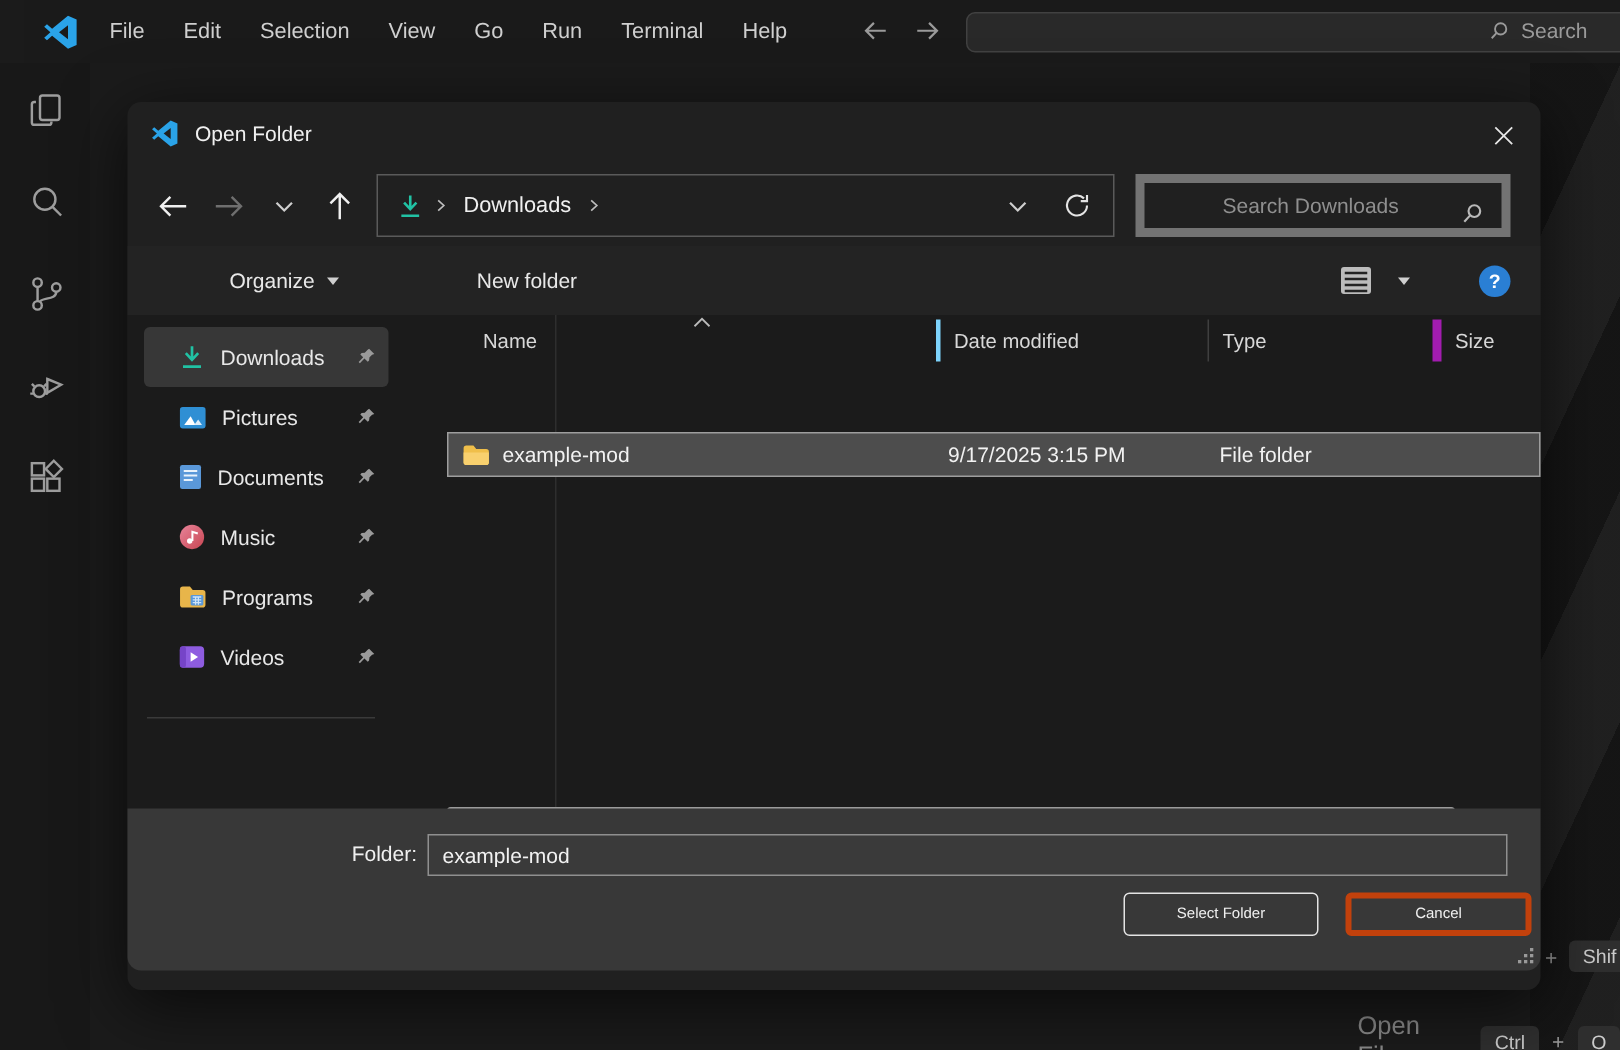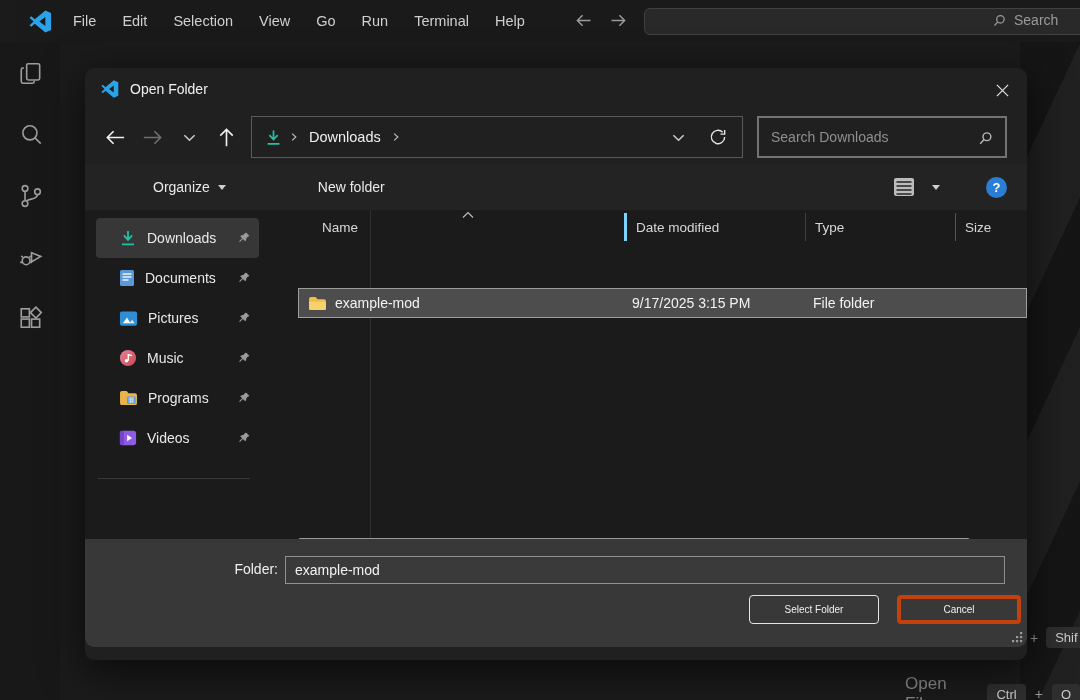--- a/index.html
+++ b/index.html
@@ -36,21 +36,21 @@
   .dialog { position:absolute; left:85px; top:68px; width:942px; height:592px; background:#202020; border-radius:9px; box-shadow:0 10px 44px rgba(0,0,0,.65); z-index:10; }
   .dlg-title { position:absolute; left:0; top:0; width:100%; height:42px; display:flex; align-items:center; padding-left:16px; }
   .dlg-title-text { color:#f0f0f0; font-size:14px; margin-left:11px; }
   .dlg-close { position:absolute; right:13px; top:10px; width:24px; height:24px; display:flex; align-items:center; justify-content:center; }
 
   .dlg-address { position:absolute; left:0; top:42px; width:100%; height:54px; display:flex; align-items:center; padding-left:12px; }
   .addr-btn { width:37px; height:36px; display:flex; align-items:center; justify-content:center; }
   .addr-box { margin-left:6px; width:492px; height:42px; border:1px solid #5a5a5a; display:flex; align-items:center; padding:0 10px 0 12px; }
   .crumb-label { color:#f0f0f0; font-size:14.5px; margin:0 4px; }
   .addr-right { margin-left:auto; display:flex; align-items:center; gap:22px; padding-right:4px; }
-  .addr-search { position:relative; margin-left:14px; width:250px; height:42px; border:2px solid #737373; }
+  .addr-search { position:relative; margin-left:14px; width:250px; height:42px; border:6px solid #737373;padding-left:40px; }
   .addr-search input { width:100%; height:100%; background:transparent; border:none; outline:none; color:#e8e8e8; font-size:14px; padding:0 36px 0 12px; font-family:"Liberation Sans",sans-serif; }
   .addr-search input::placeholder { color:#8f8f8f; }
   .addr-search .mag { position:absolute; right:11px; top:12px; }
 
   .dlg-toolbar { position:absolute; left:0; top:96px; width:100%; height:46px; background:#232323; display:flex; align-items:center; padding:0 20px; }
   .tb-item { display:flex; align-items:center; gap:8px; color:#e8e8e8; font-size:14px;margin-left:48px; }
   .tb-caret { width:0; height:0; border-left:4.5px solid transparent; border-right:4.5px solid transparent; border-top:5px solid #cfcfcf; }
   .tb-gap { width:44px; }
   .tb-right { margin-left:auto; display:flex; align-items:center; gap:16px; }
   .help-circle { width:21px; height:21px; border-radius:50%; background:#2a7fd4; color:#fff; font-size:13px; font-weight:bold; display:flex; align-items:center; justify-content:center; margin-left:30px; }
@@ -63,21 +63,21 @@
   .nav-pin { margin-left:auto; display:flex; }
   .nav-divider { height:1px; background:#3a3a3a; margin:20px 33px 0 13px; }
   .nav-partial { position:absolute; left:46px; bottom:0; width:17px; height:4px; background:#2bb3d8; border-radius:2px 2px 0 0; }
   .vsep { position:absolute; left:285px; top:0; width:1px; height:100%; background:#2e2e2e; }
 
   .filearea { position:absolute; left:205px; top:0; width:737px; height:100%; }
   .col-headers { display:flex; height:34px; align-items:center; color:#d8d8d8; font-size:13.5px; }
   .col-name { flex:1; padding-left:32px; }
   .col-date { width:181px; border-left:3px solid #7dd3fc; padding-left:9px; height:28px; display:flex; align-items:center; }
   .col-type { width:150px; border-left:1px solid #3f3f3f; padding-left:9px; height:28px; display:flex; align-items:center; }
-  .col-size { width:72px; border-left:1px solid #a21caf; padding-left:9px; height:28px; display:flex; align-items:center; }
+  .col-size { width:72px; border-left:6px solid #a21caf; padding-left:9px; height:28px; display:flex; align-items:center; }
   .sort-caret { position:absolute; left:172px; top:1px; }
   .file-row { position:absolute; left:8px; right:0; top:78px; height:30px; background:#4d4d4d; border:1px solid #9e9e9e; display:flex; align-items:center; color:#f2f2f2; font-size:14px; }
   .fr-name { flex:1; display:flex; align-items:center; gap:8px; padding-left:9px; }
   .fr-date { width:181px; padding-left:9px; }
   .fr-type { width:150px; padding-left:9px; }
   .fr-size { width:72px; padding-left:9px; }
   .hscroll { position:absolute; left:8px; top:328px; width:672px; height:5px; border-radius:3px; background:#9b9b9b; }
 
   .dlg-footer { position:absolute; left:0; bottom:13px; width:100%; height:108px; background:#383838; border-radius:0 0 9px 9px; }
   .folder-label { position:absolute; left:131px; top:22px; width:62px; text-align:right; color:#f0f0f0; font-size:14px; }
@@ -281,38 +281,38 @@
               <path d="M12 2.5 v11 M6.5 8.5 L12 14.5 L17.5 8.5 M4 20.5 h16"></path>
             </svg>
           <span class="nav-label">Downloads</span>
           <span class="nav-pin">
               <svg width="14" height="14" viewBox="0 0 24 24" fill="#9a9a9a">
                 <path d="M15.5 2.5 L21.5 8.5 L19 9.4 L16 12.4 L15.5 16 L14 17.5 L10.2 13.7 L5 19 L3.6 17.6 L8.8 12.3 L5.5 9 L7 7.5 L10.6 7 L13.6 4Z"></path>
               </svg>
             </span>
         </div>
         <div class="nav-item">
-          <svg width="16" height="18" viewBox="0 0 16 18">
-              <rect x="1" y="1" width="14" height="16" rx="1.5" fill="#5a98d9"></rect>
-              <path d="M3.5 5 h9 M3.5 8 h9 M3.5 11 h6" stroke="#e8f2fc" stroke-width="1.4"></path>
-            </svg>
-          <span class="nav-label">Documents</span>
-          <span class="nav-pin">
-              <svg width="14" height="14" viewBox="0 0 24 24" fill="#9a9a9a">
-                <path d="M15.5 2.5 L21.5 8.5 L19 9.4 L16 12.4 L15.5 16 L14 17.5 L10.2 13.7 L5 19 L3.6 17.6 L8.8 12.3 L5.5 9 L7 7.5 L10.6 7 L13.6 4Z"></path>
-              </svg>
-            </span>
-        </div>
-        <div class="nav-item">
           <svg width="19" height="17" viewBox="0 0 20 17">
               <rect x="1" y="1" width="18" height="15" rx="2" fill="#2f8fd4"></rect>
               <path d="M4 13.5 L8.5 7.5 L12 13.5 Z" fill="#fff"></path>
               <path d="M11 13.5 L13.8 9.8 L16.5 13.5 Z" fill="#dcecf8"></path>
             </svg>
           <span class="nav-label">Pictures</span>
+          <span class="nav-pin">
+              <svg width="14" height="14" viewBox="0 0 24 24" fill="#9a9a9a">
+                <path d="M15.5 2.5 L21.5 8.5 L19 9.4 L16 12.4 L15.5 16 L14 17.5 L10.2 13.7 L5 19 L3.6 17.6 L8.8 12.3 L5.5 9 L7 7.5 L10.6 7 L13.6 4Z"></path>
+              </svg>
+            </span>
+        </div>
+        <div class="nav-item">
+          <svg width="16" height="18" viewBox="0 0 16 18">
+              <rect x="1" y="1" width="14" height="16" rx="1.5" fill="#5a98d9"></rect>
+              <path d="M3.5 5 h9 M3.5 8 h9 M3.5 11 h6" stroke="#e8f2fc" stroke-width="1.4"></path>
+            </svg>
+          <span class="nav-label">Documents</span>
           <span class="nav-pin">
               <svg width="14" height="14" viewBox="0 0 24 24" fill="#9a9a9a">
                 <path d="M15.5 2.5 L21.5 8.5 L19 9.4 L16 12.4 L15.5 16 L14 17.5 L10.2 13.7 L5 19 L3.6 17.6 L8.8 12.3 L5.5 9 L7 7.5 L10.6 7 L13.6 4Z"></path>
               </svg>
             </span>
         </div>
         <div class="nav-item">
           <svg width="18" height="18" viewBox="0 0 20 20">
               <defs>
                 <linearGradient id="mg" x1="0" y1="0" x2="1" y2="1">

